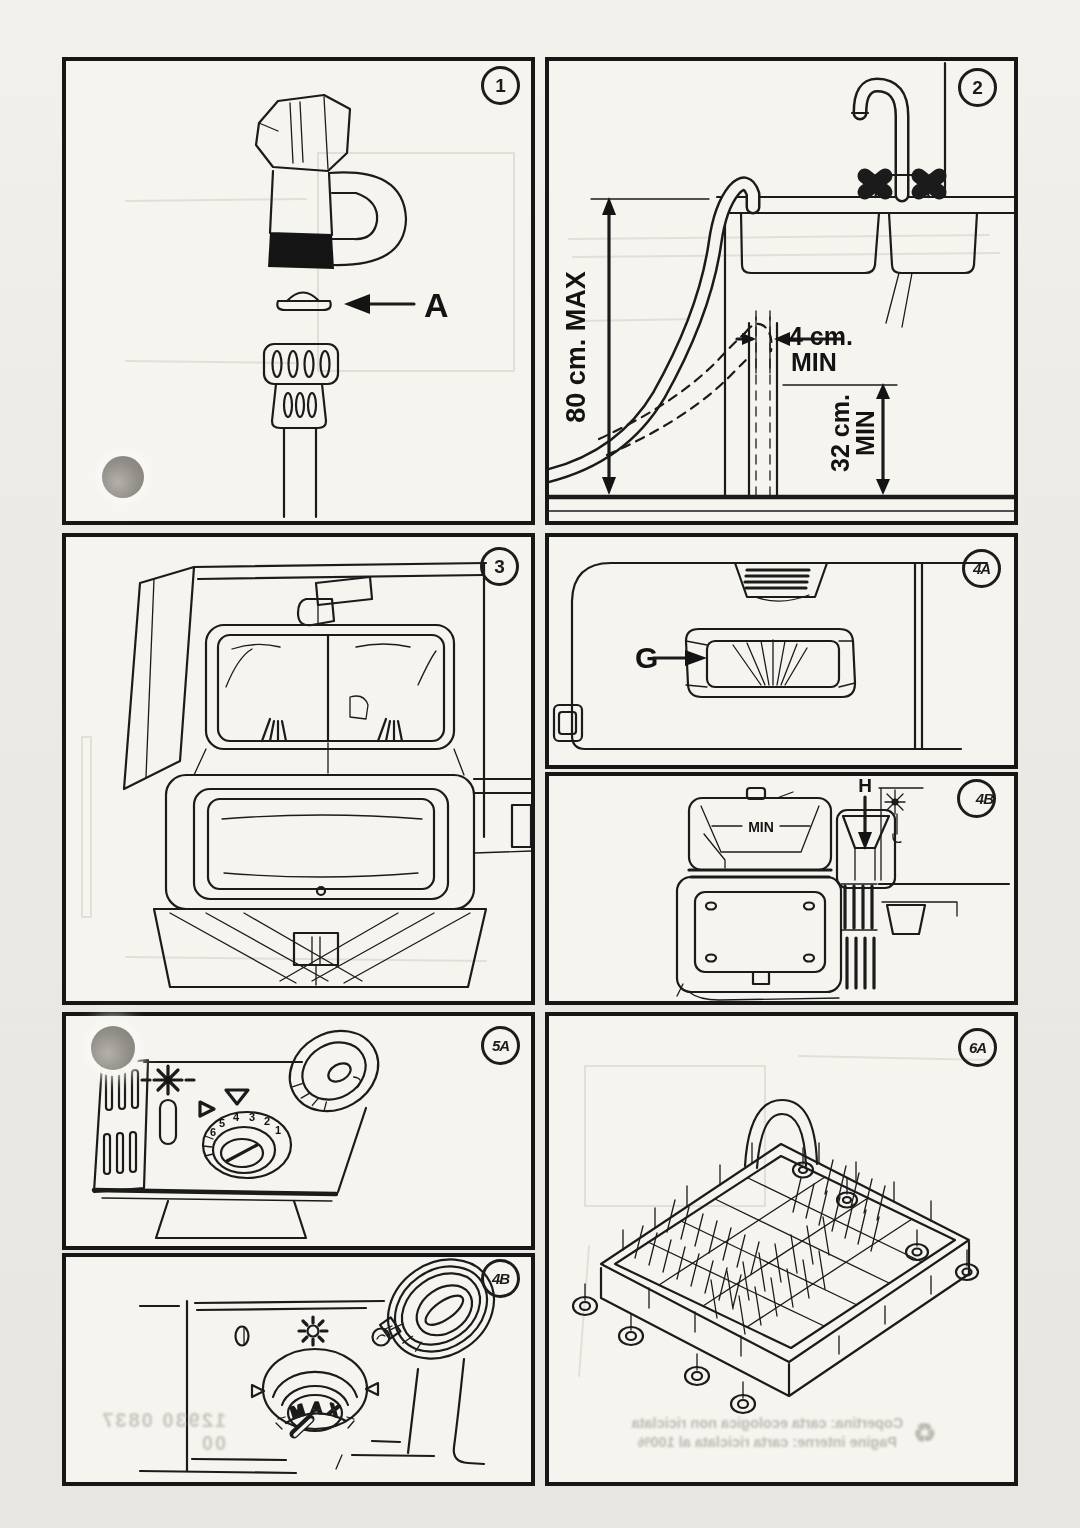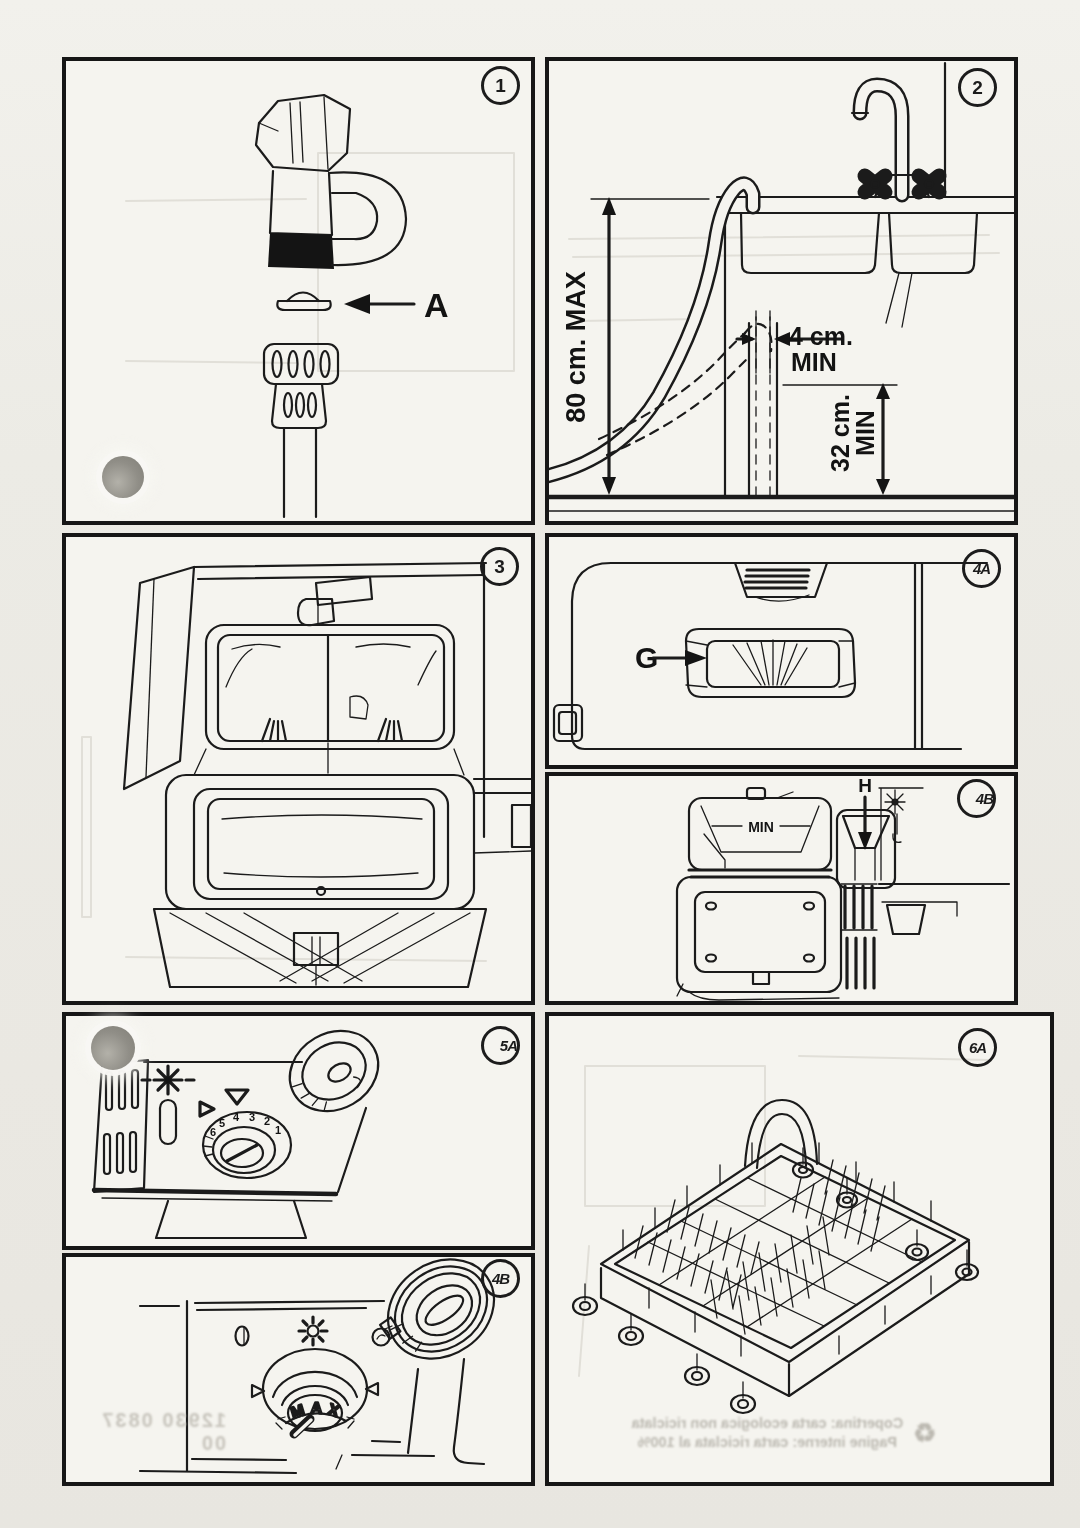--- a/index.html
+++ b/index.html
@@ -328,21 +328,21 @@
         <path class="thin" d="M224,48 L234,50 M226,62 L236,62 M232,74 L240,71 M240,84 L246,78"></path>
         <path class="thin" d="M282,70 Q291,77 280,81"></path>
       </g>
       <path d="M300,92 L272,176"></path>
       <g>
         <path class="thick" d="M28,174 L270,178"></path>
         <path class="thin" d="M36,182 L266,185"></path>
         <path d="M102,185 L90,222 L240,222 L228,185"></path>
       </g>
     </svg>
-    <div class="badge two" style="left:415px;top:10px;justify-content:flex-end;">
+    <div class="badge two" style="left:415px;top:10px;">
         <span>5A</span>
       </div>
   </div>
 
   <div class="panel" style="left:62px;top:1253px;width:473px;height:233px;">
     <svg width="465" height="225" viewBox="0 0 465 225">
       <g>
         <path d="M121,44 L121,214"></path>
         <path d="M74,49 L113,49"></path>
         <path d="M129,46 L318,44 M131,53 L300,51"></path>
@@ -400,21 +400,21 @@
       </g>
     </svg>
     <div class="mirror" style="left:10px;top:152px;width:150px;">
       <div class="codeline">12930 0837 00</div>
     </div>
     <div class="badge two" style="left:415px;top:2px;">
         <span>4B</span>
       </div>
   </div>
 
-  <div class="panel" style="left:545px;top:1012px;width:509px;height:474px;">
+  <div class="panel" style="left:545px;top:1012px;width:473px;height:474px;">
     <svg width="465" height="466" viewBox="0 0 465 466">
       <g>
         <rect class="faint" x="36" y="50" width="180" height="140"></rect>
         <path class="faint" d="M250,40 L440,44 M40,230 L30,360"></path>
       </g>
       <g>
         <path d="M52,248 L232,128 L420,224 L240,346 Z"></path>
         <path d="M66,248 L232,140 L406,224 L242,332 Z"></path>
       </g>
       <g>

